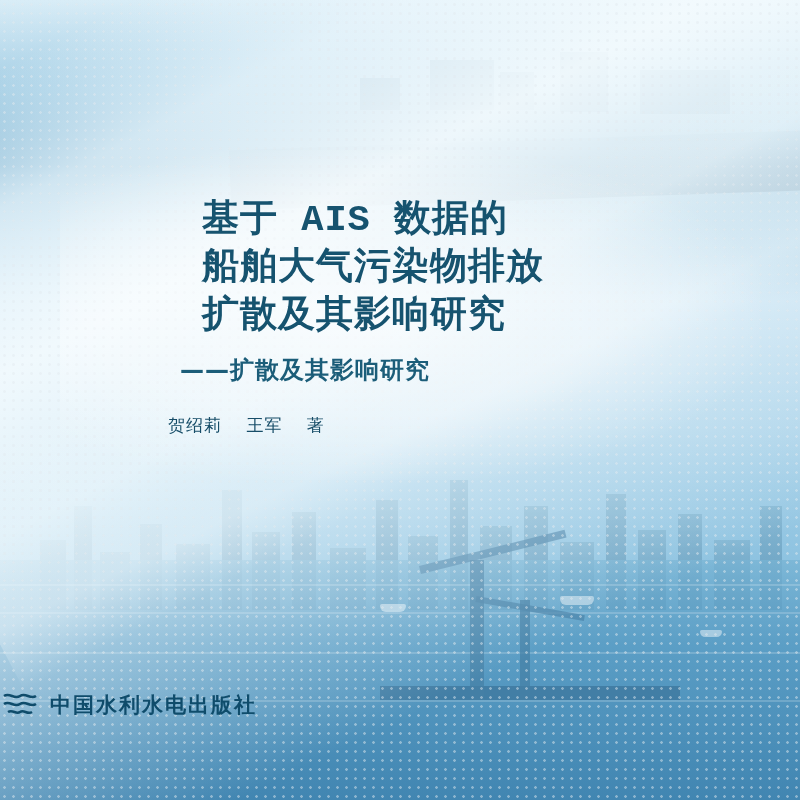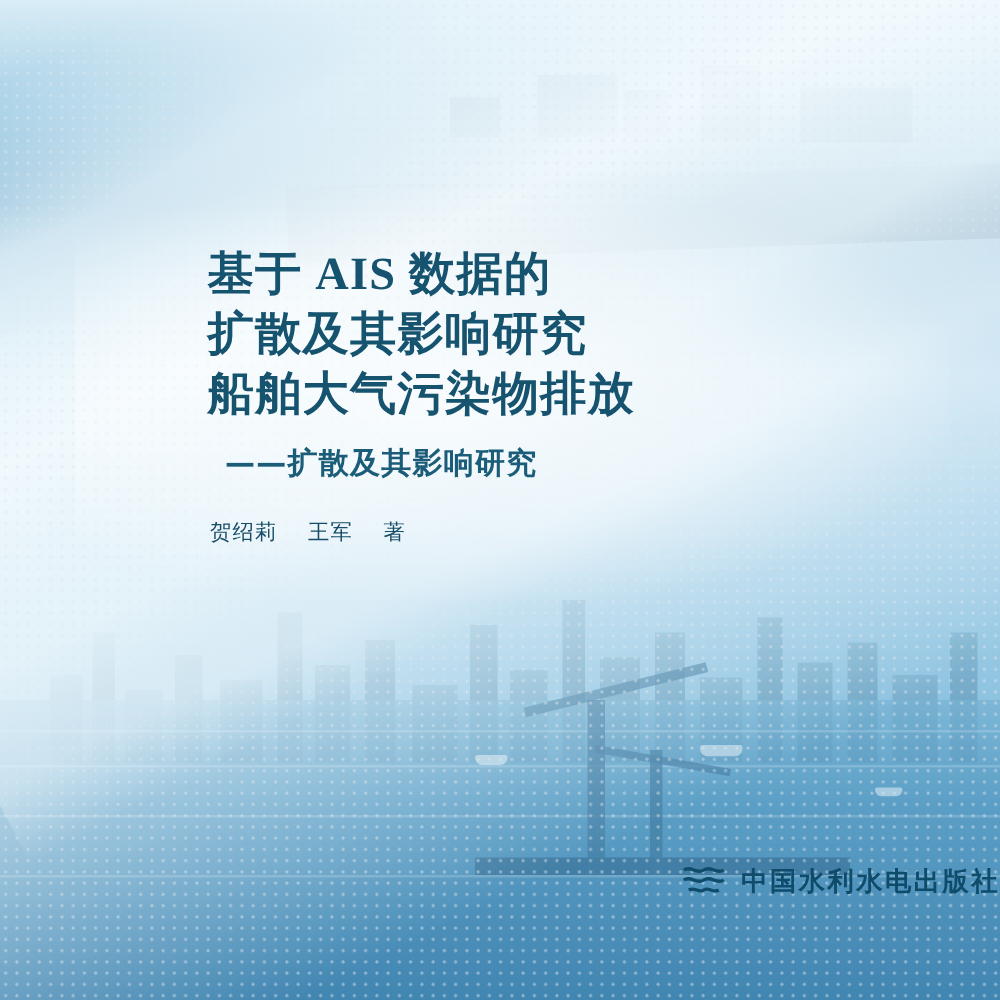--- a/index.html
+++ b/index.html
@@ -154,27 +154,28 @@
     position: absolute;
     inset: 0;
   }
   .title-block {
     position: absolute;
     left: 166px;
     top: 196px;
     width: 560px;
   }
   .title-line {
-    font-family: Liberation Serif, serif;
+    font-family: Liberation Mono, monospace;
     font-size: 37px;
     font-weight: bold;
     color: #16536f;
     letter-spacing: 1px;
     line-height: 48px;
     white-space: nowrap;
+    margin-left: 36px;
   }
   .subtitle {
     margin-top: 14px;
     margin-left: 14px;
     font-family: "DejaVu Sans", "Liberation Sans", sans-serif;
     font-size: 24px;
     font-weight: bold;
     color: #1b5d79;
     letter-spacing: 1px;
     white-space: nowrap;
@@ -190,21 +191,21 @@
   }
   .authors span { margin-right: 18px; }
 
   
   .publisher {
     position: absolute;
     left: 0; right: 0;
     top: 690px;
     display: flex;
     flex-direction: column;
-    align-items: flex-end;
+    align-items: flex-start;
   }
   .pub-row {
     display: flex;
     align-items: center;
     gap: 10px;
   }
   .pub-mark {
     width: 40px; height: 30px;
     flex: 0 0 auto;
   }
@@ -282,22 +283,22 @@
 
   <div class="diagonal"></div>
   <div class="diagonal2"></div>
   <div class="dots-dark"></div>
   <div class="dots"></div>
   <div class="haze"></div>
 
   <div class="content">
     <div class="title-block">
       <div class="title-line">基于 AIS 数据的</div>
+      <div class="title-line">船舶大气污染物排放</div>
       <div class="title-line">扩散及其影响研究</div>
-      <div class="title-line">船舶大气污染物排放</div>
       <div class="subtitle">——扩散及其影响研究</div>
     </div>
 
     <div class="authors">
       <span>贺绍莉</span>
       <span>王军</span>
       <span>著</span>
     </div>
 
     <div class="publisher">

